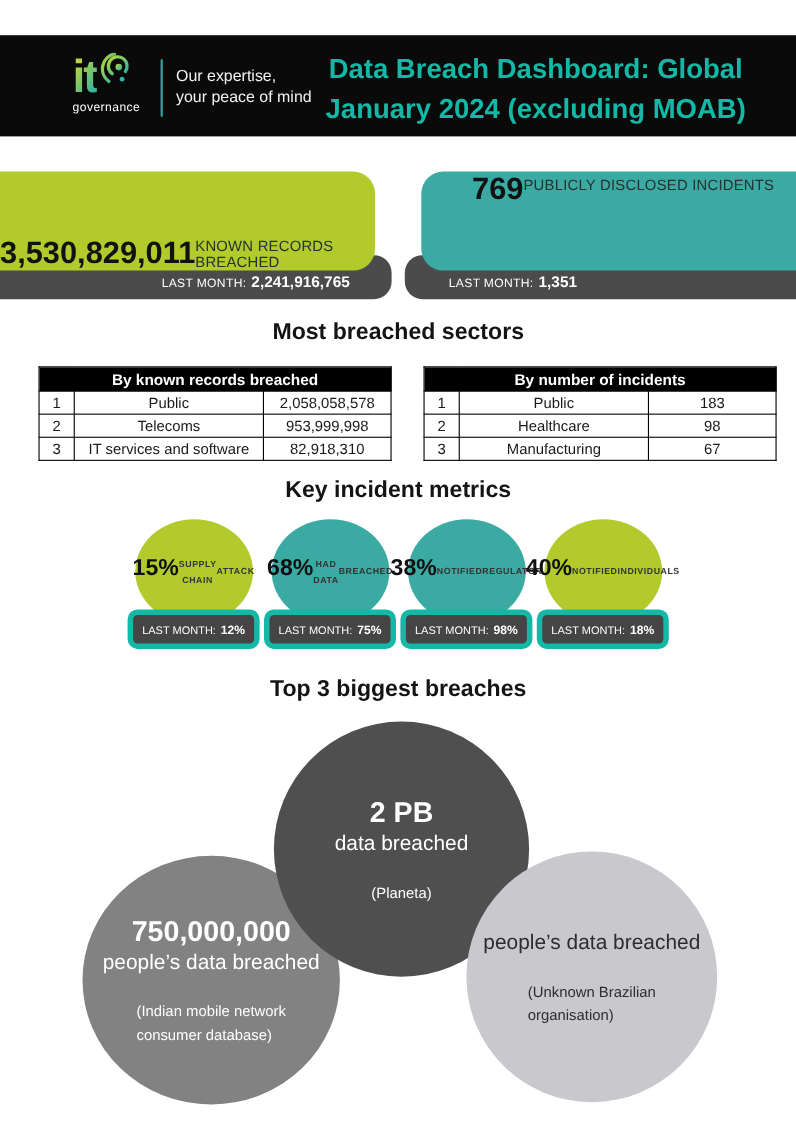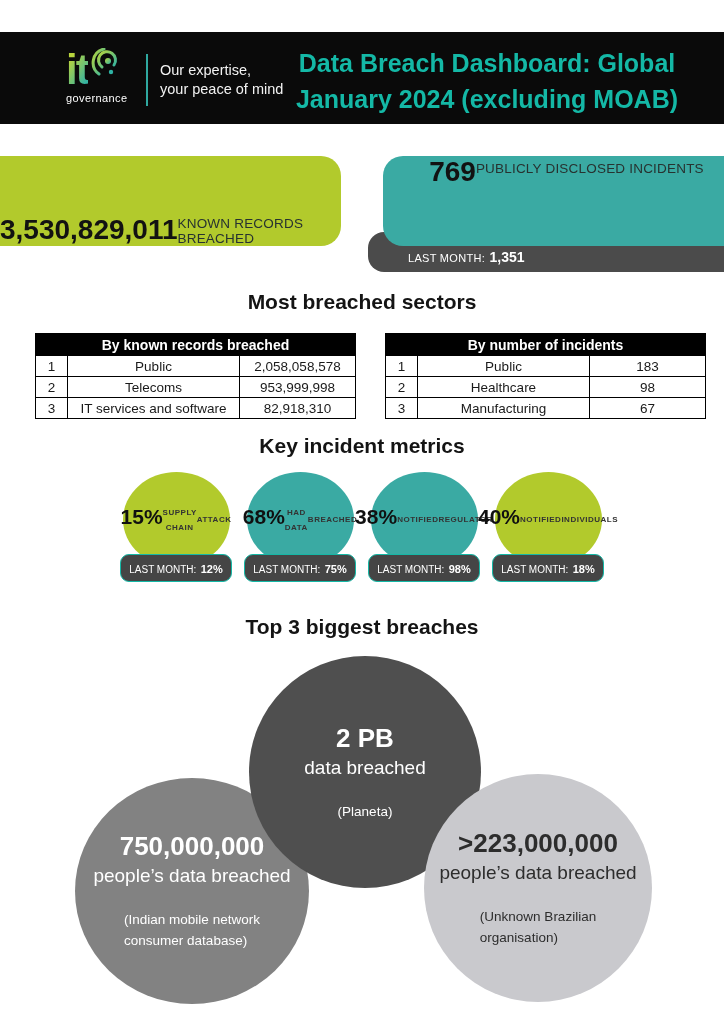--- a/index.html
+++ b/index.html
@@ -54,21 +54,21 @@
 
   
   .metrics-row { position:absolute; left:0; top:472px; width:724px; display:flex; justify-content:center; gap:17px; }
   .metric { display:flex; flex-direction:column; align-items:center; width:107px; }
   .metric-circle { width:107px; height:95px; border-radius:50%; display:flex; flex-direction:row;
                    align-items:center; justify-content:center; text-align:center; }
   .metric-circle.green { background:#b2ca2c; }
   .metric-circle.teal  { background:#3aaaa3; }
   .metric-pct { font-size:21px; font-weight:bold; color:#101010; margin-bottom:6px; }
   .metric-line { font-size:8px; font-weight:600; letter-spacing:0.5px; color:#333333; line-height:15px; }
-  .metric-badge { margin-top:-13px; background:#454545; border:1px solid #14b8a6; border-radius:9px;
+  .metric-badge { margin-top:-13px; background:#454545; border:5px solid #14b8a6; border-radius:9px;
                   padding:4px 8px; color:#ffffff; white-space:nowrap; z-index:2; }
   .badge-label { font-size:10px; }
   .badge-value { font-size:11px; font-weight:bold; }
 
   
   .breach-circle { position:absolute; border-radius:50%; display:flex; flex-direction:column;
                    align-items:center; justify-content:center; }
   .breach-left   { left:75px;  top:778px; width:234px; height:226px; background:#828282; z-index:1; color:#ffffff; }
   .breach-center { left:249px; top:656px; width:232px; height:232px; background:#4f4f4f; z-index:2; color:#ffffff; }
   .breach-right  { left:424px; top:774px; width:228px; height:228px; background:#c9c9cd; z-index:3; color:#2d2d2d; }
@@ -106,20 +106,26 @@
     <div class="tagline">
       <div>Our expertise,</div>
       <div>your peace of mind</div>
     </div>
     <div class="header-title">
       <div>Data Breach Dashboard: Global</div>
       <div>January 2024 (excluding MOAB)</div>
     </div>
   </div>
 
+  <div class="stat-shadow left">
+    <div class="stat-lastmonth">
+      <span class="lm-label">LAST MONTH:</span>
+      <span class="lm-value">2,241,916,765</span>
+    </div>
+  </div>
   <div class="stat-card green">
     <div class="stat-value">3,530,829,011</div>
     <div class="stat-label">KNOWN RECORDS BREACHED</div>
   </div>
 
   <div class="stat-shadow right">
     <div class="stat-lastmonth">
       <span class="lm-label">LAST MONTH:</span>
       <span class="lm-value">1,351</span>
     </div>
@@ -253,21 +259,20 @@
 
   <div class="breach-circle breach-center">
     <div class="breach-value">2 PB</div>
     <div class="breach-desc">data breached</div>
     <div class="breach-source">
       <div>(Planeta)</div>
     </div>
   </div>
 
   <div class="breach-circle breach-right">
-    <div class="breach-value">&gt;223,000,000</div>
     <div class="breach-desc">people’s data breached</div>
     <div class="breach-source">
       <div>(Unknown Brazilian</div>
       <div>organisation)</div>
     </div>
   </div>
 
 </div>
 
 </body></html>

